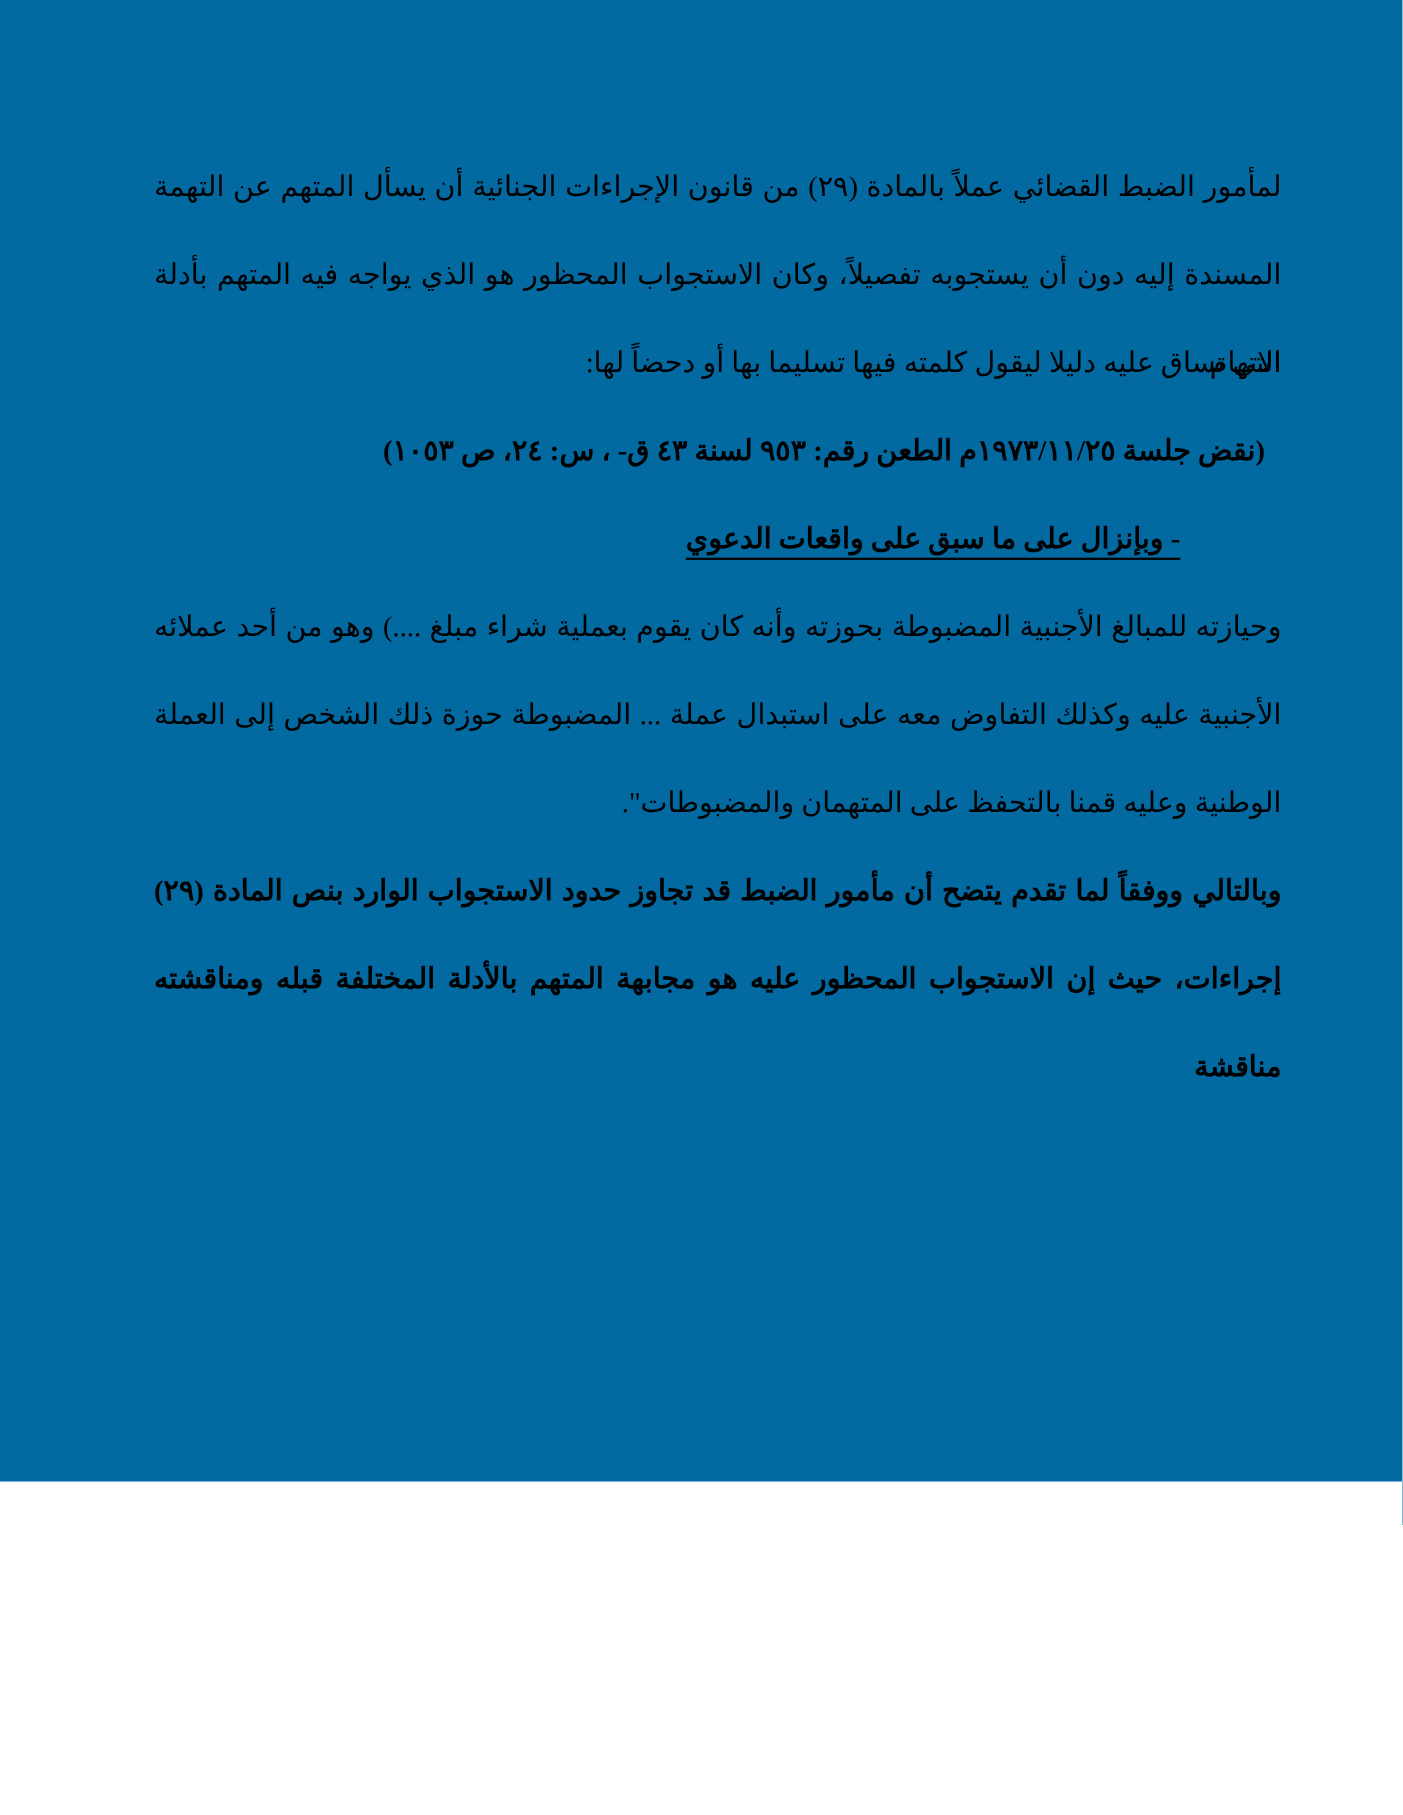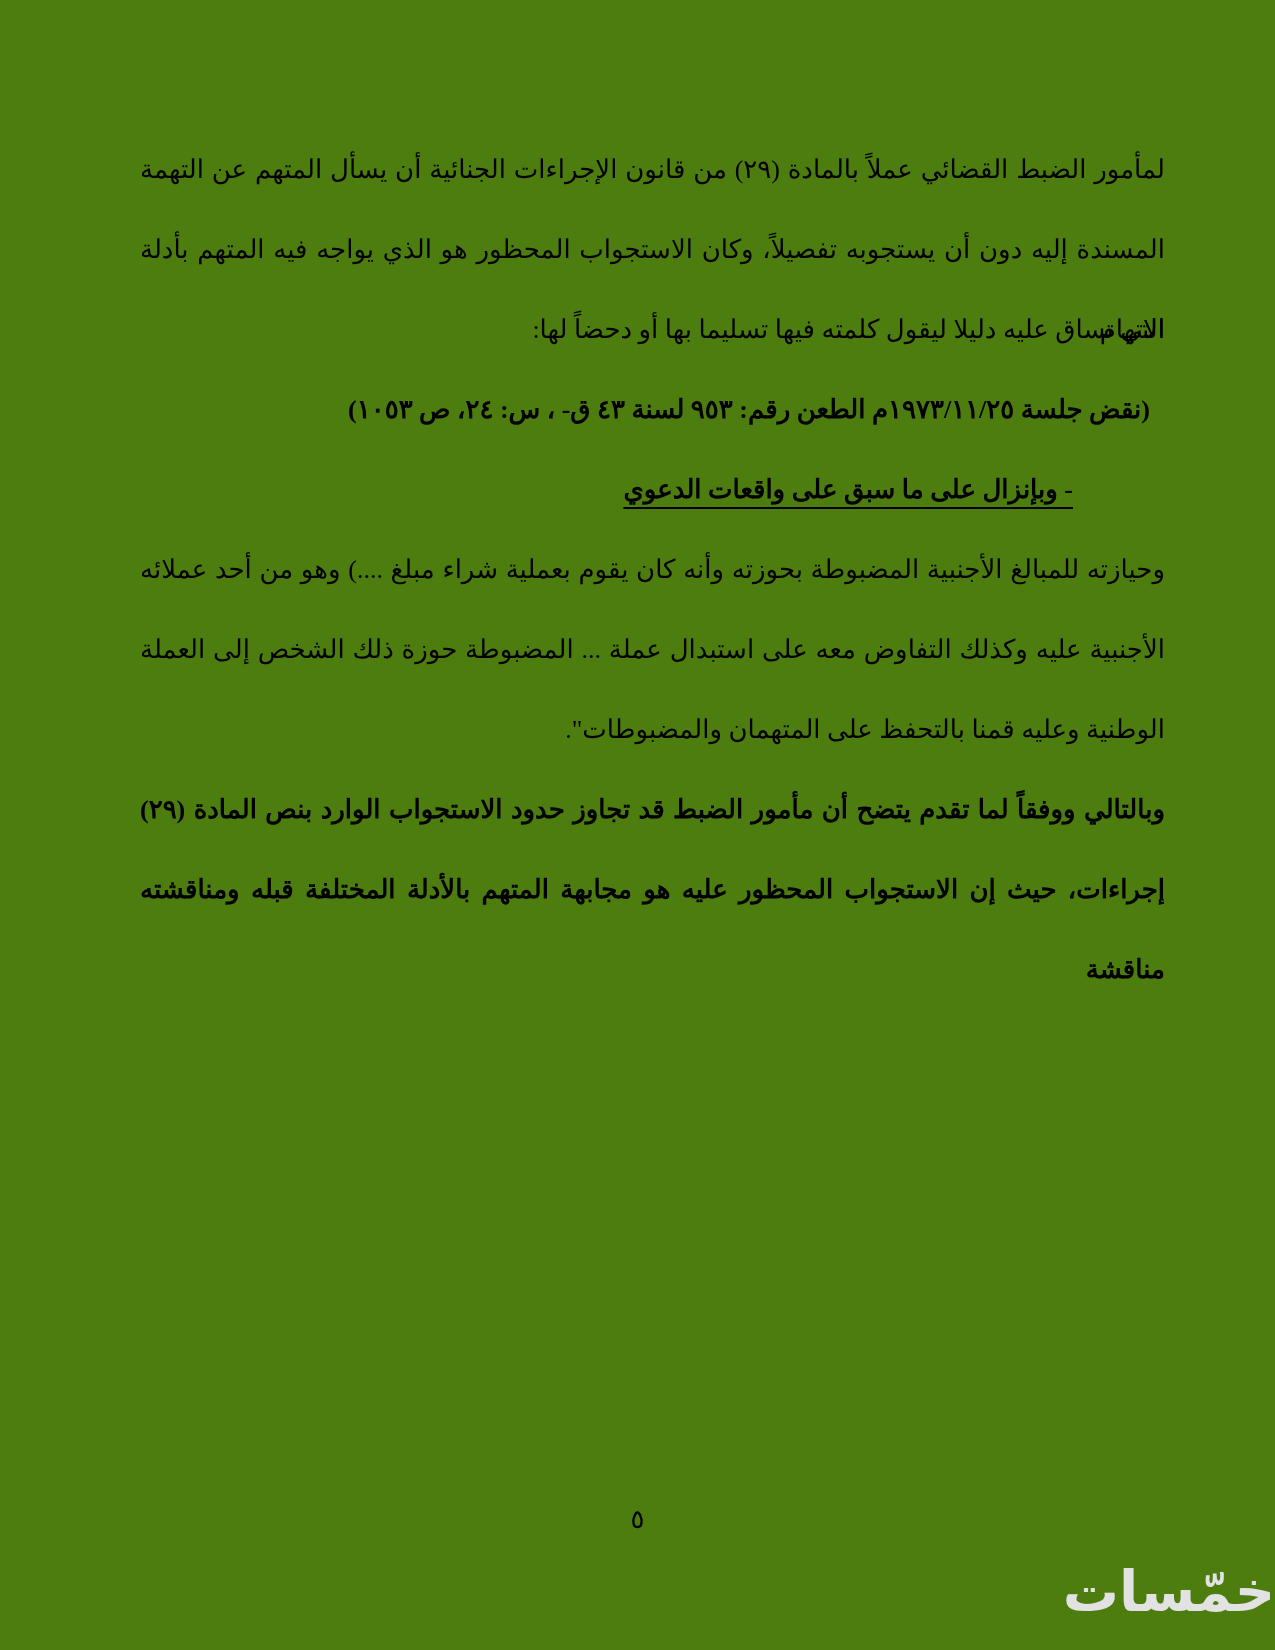--- a/index.html
+++ b/index.html
@@ -3,22 +3,22 @@
 <meta charset="utf-8">
 <style>
   html, body {
     margin: 0;
     padding: 0;
     background: #ffffff;
   }
   .page {
     position: relative;
     width: 1275px;
-    height: 1650px;
-    background: #4d7c0f;
+    height: 1347px;
+    background: #0369a1;
     overflow: hidden;
     font-family: "Liberation Serif", "DejaVu Serif", serif;
     color: #000000;
   }
   .content {
     position: absolute;
     top: 0;
     left: 0;
     right: 0;
     direction: rtl;

